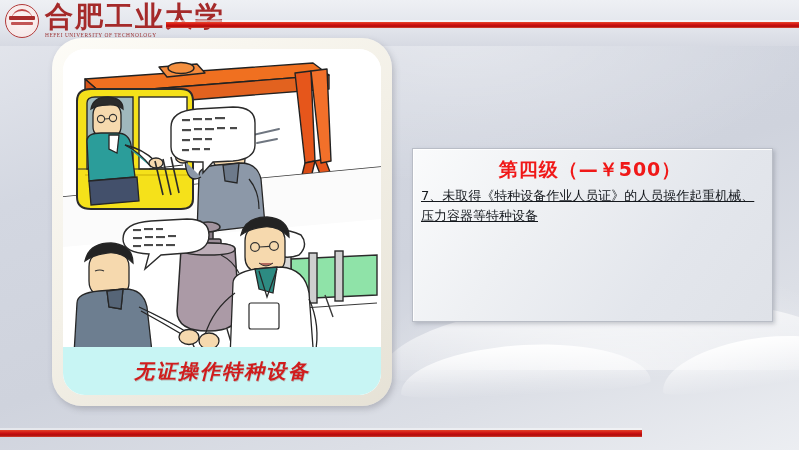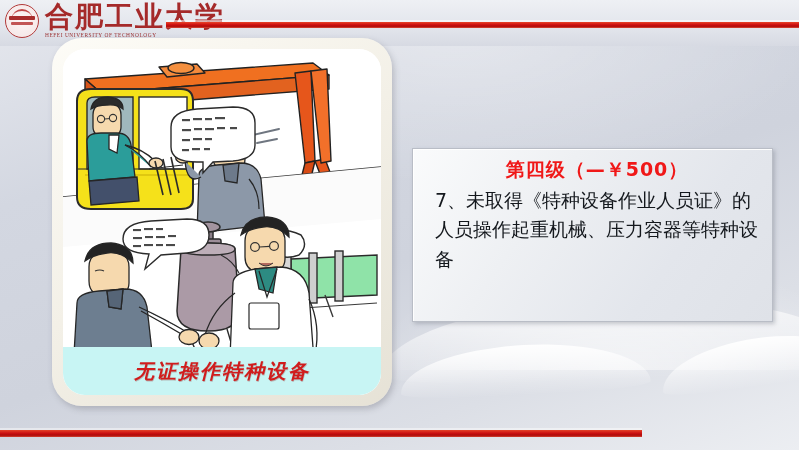--- a/index.html
+++ b/index.html
@@ -169,39 +169,40 @@
   
   .text-panel {
     position: absolute;
     left: 412px; top: 148px;
     width: 361px; height: 174px;
     background: linear-gradient(125deg, #fafbfc 0%, #eef0f3 35%, #e3e6ec 70%, #dfe2e8 100%);
     border: 1px solid #b9bdc6;
     box-shadow: 2px 2px 4px rgba(110,115,125,0.35),
                 inset 1px 1px 0 rgba(255,255,255,0.9);
     box-sizing: border-box;
-    padding: 9px 13px 0 22px;
+    padding: 9px 13px 0 8px;
   }
   .panel-title {
     text-align: center;
     color: #f01818;
     font-size: 19px;
     font-weight: bold;
     letter-spacing: 1px;
     line-height: 1.25;
     white-space: nowrap;
     font-family: "DejaVu Sans", "Liberation Sans", sans-serif;
   }
   .panel-body {
     margin-top: 4px;
     color: #14181d;
-    font-size: 19px;
+    font-size: 13px;
     line-height: 1.55;
     letter-spacing: 0px;
     font-family: "DejaVu Sans", "Liberation Sans", sans-serif;
+    text-decoration: underline;
   }
 
   
   .footer-rule {
     position: absolute;
     left: 0; top: 430px;
     width: 642px; height: 7px;
     background: linear-gradient(180deg, #e5432a 0%, #cc1111 45%, #ae0a0a 74%, #d24331 100%);
   }
   .footer-rule-hi {

